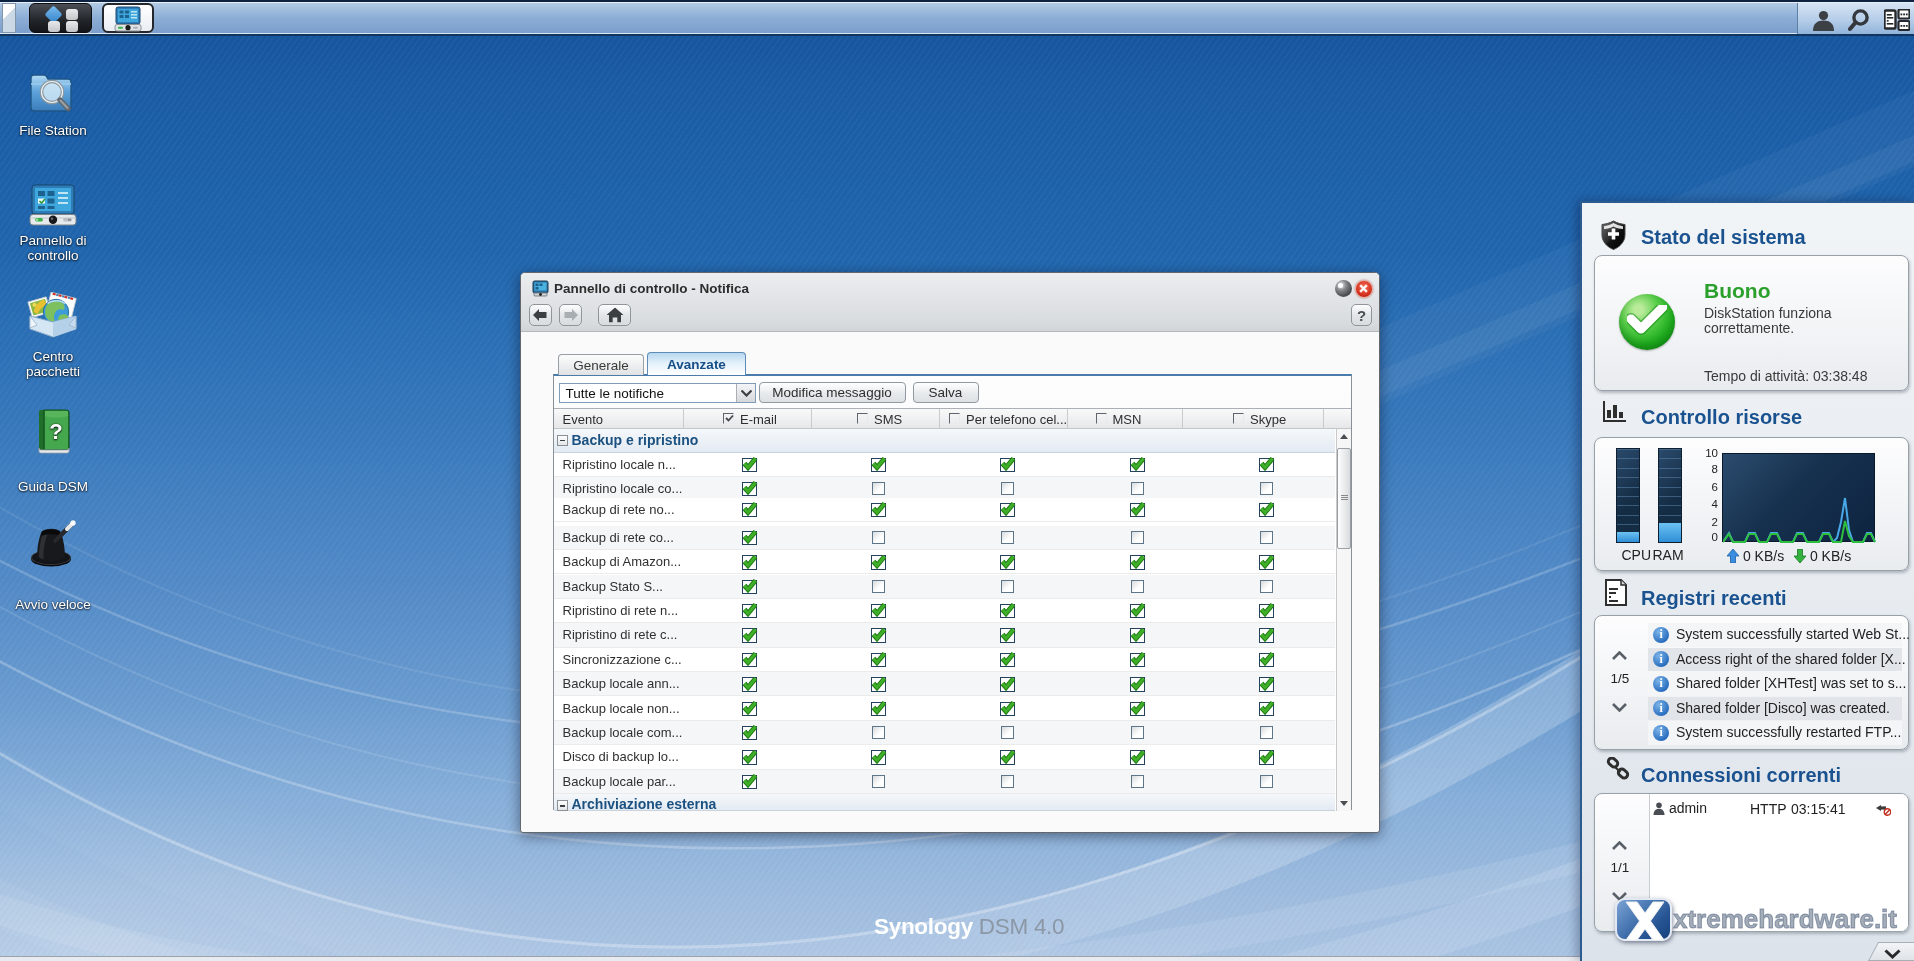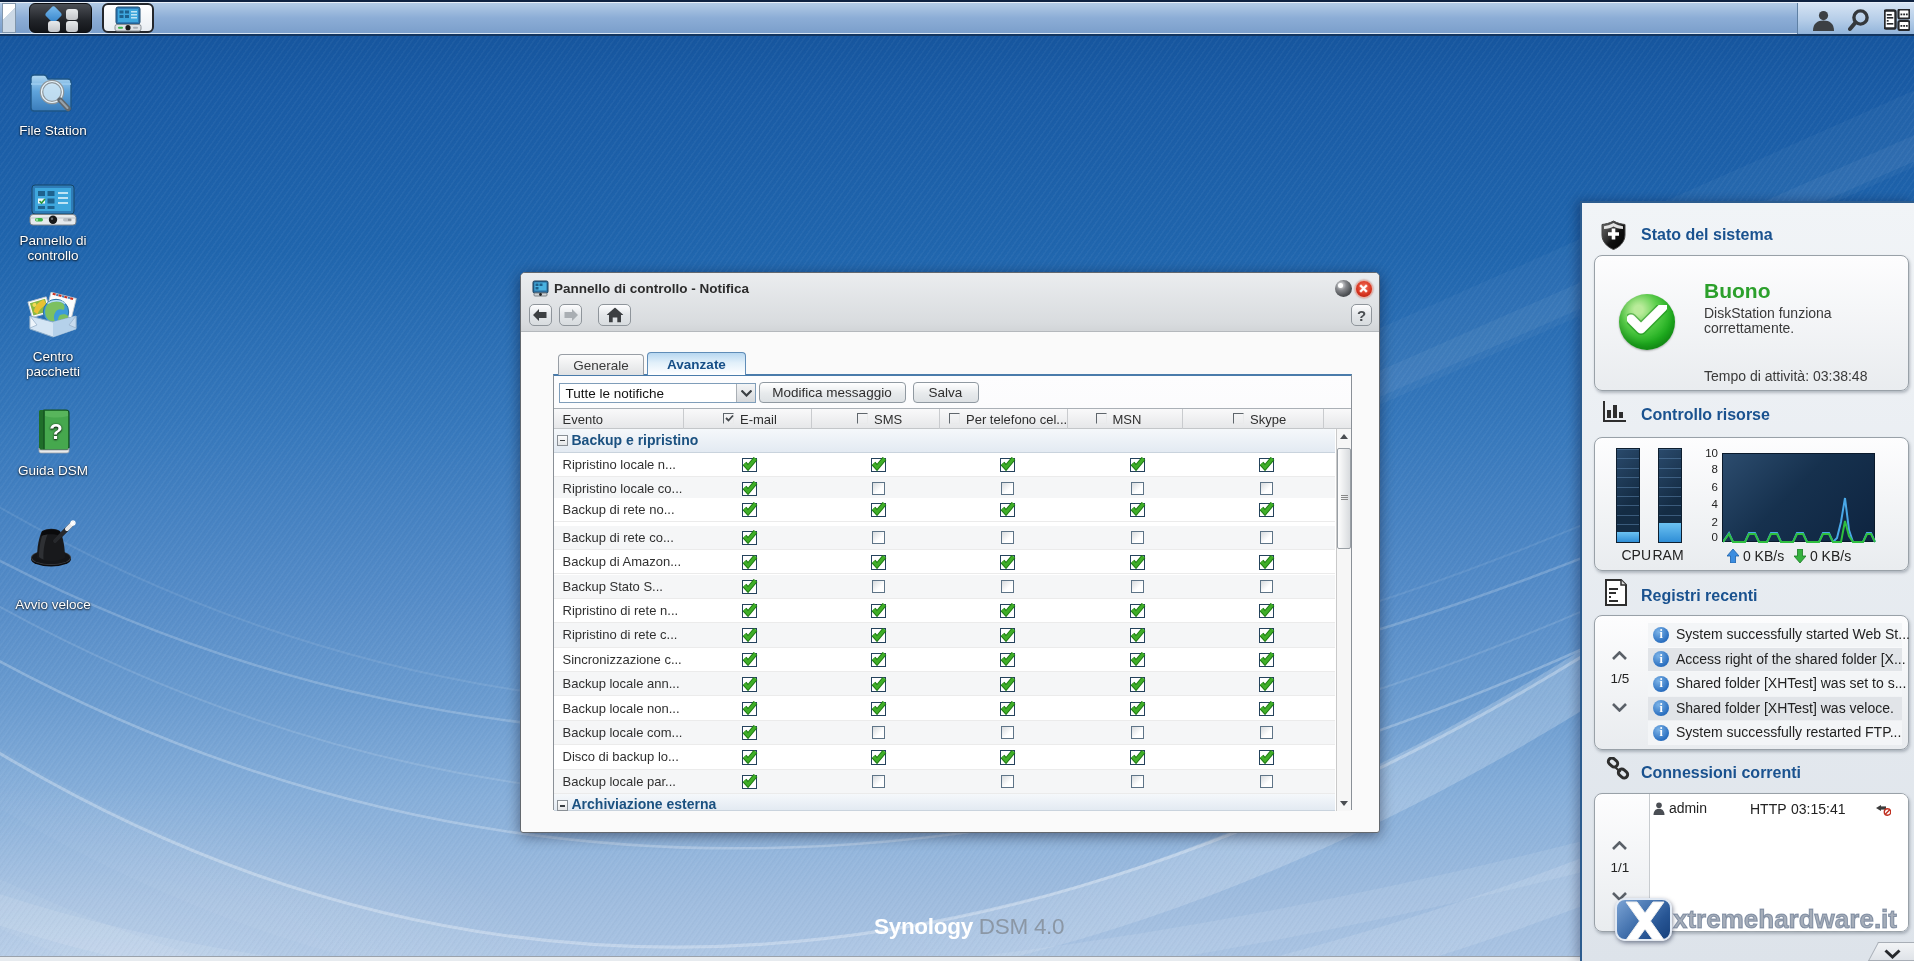--- a/index.html
+++ b/index.html
@@ -76,21 +76,21 @@
 .hcb { position:absolute; width:11px; height:11px; background:transparent; border-top:1.5px solid #5f666c; border-left:1.5px solid #5f666c; border-right:1px solid #e9eaeb; border-bottom:1px solid #e9eaeb; top:4px; }
 
 #sbar { position:absolute; left:782px; top:20px; width:15px; height:382px; background:#f6f6f6; border-left:1px solid #c9c9c9; }
 .sarr { position:absolute; left:0.5px; width:14px; height:15px; }
 #sthumb { position:absolute; left:0.5px; top:19px; width:14px; height:101px; background:linear-gradient(to right,#fdfdfd,#d8dbde); border:1px solid #999fa5; border-radius:2px; }
 
 
 #rpanel { position:absolute; left:1580px; top:201px; width:334px; height:760px;
   background:linear-gradient(to bottom,#f1f4f7,#dde3ea); border-top:2px solid #2c5c8f; border-left:2px solid #2c5c8f;
   box-shadow:-3px 0 10px rgba(0,0,30,0.3); }
-.rphead { position:absolute; left:59px; font-size:16px; font-weight:bold; color:#1a528f; }
+.rphead { position:absolute; left:59px; font-size:20px; font-weight:bold; color:#1a528f; }
 .rbox { position:absolute; left:12px; width:315px; border:1px solid #99a1a8; border-radius:8px;
   background:linear-gradient(to bottom,#fdfdfe,#e9ecef); box-shadow:1px 2px 3px rgba(70,80,95,0.35); }
 
 .gauge { position:absolute; top:10px; width:24px; height:95px; background:linear-gradient(to bottom,#1d3953 0%,#142c44 100%); border:1px solid #0e1f30;
   background-image:repeating-linear-gradient(to bottom, rgba(90,130,170,0.55) 0 1px, rgba(0,0,0,0) 1px 9.4px), linear-gradient(135deg,#2a4a6c,#142c44 60%); }
 .gfill { position:absolute; bottom:0; left:0; width:22px; background:linear-gradient(to bottom,#6cc2f2,#2f8ed6); }
 .pgr { position:absolute; left:17px; }
 .lrow { position:absolute; left:53px; width:254px; height:23.5px; }
 .linfo { position:absolute; left:5px; top:3.5px; width:16px; height:16px; border-radius:50%;
   background:radial-gradient(circle at 35% 30%, #7db4e8, #2a6fc0 70%, #1c56a0); }
@@ -282,21 +282,21 @@
     <svg width="46" height="46" viewBox="0 0 46 46">
       <path d="M9 4 C9 2.5 10 2 11.5 2 L36 2 C38 2 39 3 39 5 L39 39 C39 41 38 42 36 42 L11.5 42 C10 42 9 41.5 9 40 Z" fill="#2f8f3a"></path>
       <path d="M9 4 C9 2.5 10 2 11.5 2 L14 2 L14 42 L11.5 42 C10 42 9 41.5 9 40 Z" fill="#1f6e2a"></path>
       <path d="M14 2 L36 2 C38 2 39 3 39 5 L39 39 C39 41 38 42 36 42 L14 42 Z" fill="none" stroke="#145020" stroke-width="1.2"></path>
       <path d="M15 3 L38 3 L38 41 L15 41 Z" fill="#46a84e"></path>
       <path d="M15 3 L38 3 L38 8 C30 10 22 10 15 8 Z" fill="#5cb860" opacity="0.8"></path>
       <text x="26" y="31" font-size="22" font-weight="bold" fill="#fff" text-anchor="middle" font-family="Liberation Sans">?</text>
       <path d="M9 40 C9 41.5 10 42 11.5 42 L36 42 C38 42 39 41.5 39 40 L39 43 C39 44.5 38 45 36 45 L11.5 45 C10 45 9 44.5 9 43 Z" fill="#e8eaec" stroke="#9aa0a6" stroke-width="0.8"></path>
     </svg>
   </div>
-  <div style="margin-top:9px">Guida DSM</div>
+  <div style="margin-top:25px">Guida DSM</div>
 </div>
 <div class="dicon" style="top:519px;">
   <div class="ic" style="width:52px;height:50px;">
     <svg width="52" height="50" viewBox="0 0 52 50">
       <ellipse cx="24" cy="40" rx="20" ry="7.5" fill="#0c0c0e"></ellipse>
       <ellipse cx="24" cy="38.5" rx="20" ry="7.5" fill="#3a3c40"></ellipse>
       <ellipse cx="24" cy="38.5" rx="19" ry="6.8" fill="#141518"></ellipse>
       <path d="M10 39 C10 28 12 18 15 12 C21 9 28 9 33 12 C36 18 38 28 38 39 C30 43 18 43 10 39 Z" fill="#18191c"></path>
       <path d="M12 38 C12 28 14 19 16.5 13.5 C18 13 20 12.6 22 12.5 C18 20 16 30 16.5 40.5 C15 40 13.5 39.2 12 38 Z" fill="#2e3034"></path>
       <path d="M15 12.5 C21 9.8 28 9.8 33 12.5 C33.5 14 33.8 15.5 34 17 C28 14.5 20 14.5 14 17 C14.3 15.5 14.6 14 15 12.5 Z" fill="#0a0a0c"></path>
@@ -891,21 +891,21 @@
     <div class="lrow" style="top:31.5px; background:#e1e4e8;">
         <span class="linfo"></span>
         <span class="ltxt">Access right of the shared folder [X...</span>
       </div>
     <div class="lrow" style="top:56px; background:#f3f5f7;">
         <span class="linfo"></span>
         <span class="ltxt">Shared folder [XHTest] was set to s...</span>
       </div>
     <div class="lrow" style="top:80.5px; background:#e1e4e8;">
         <span class="linfo"></span>
-        <span class="ltxt">Shared folder [XHTest] was veloce.</span>
+        <span class="ltxt">Shared folder [Disco] was created.</span>
       </div>
     <div class="lrow" style="top:105px; background:#f3f5f7;">
         <span class="linfo"></span>
         <span class="ltxt">System successfully restarted FTP...</span>
       </div>
   </div>
 
   <div style="position:absolute; left:24px; top:554px;">
     <svg width="26" height="26" viewBox="0 0 26 26">
         <g fill="none" stroke="#2e2e2e" stroke-width="3">

